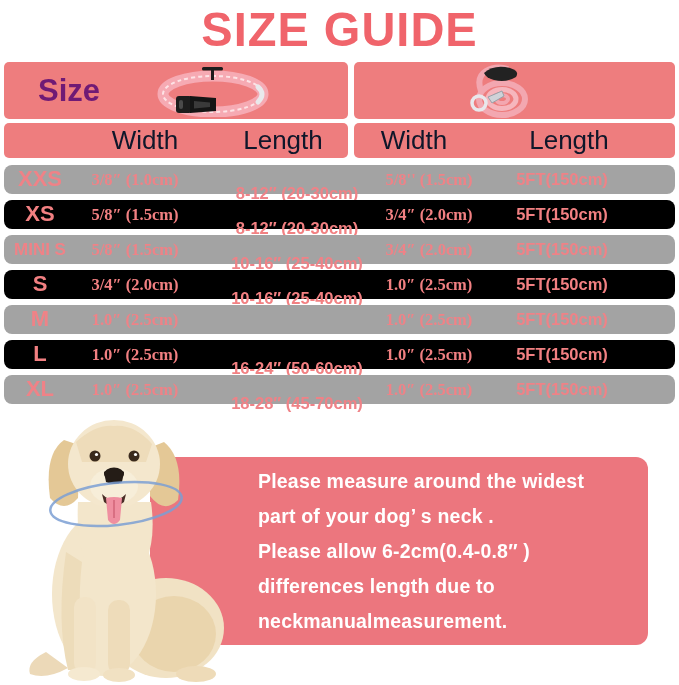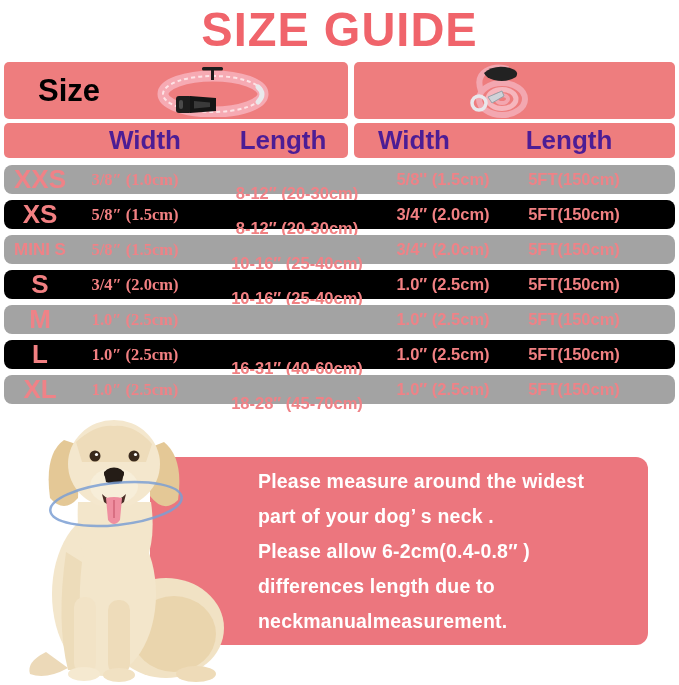--- a/index.html
+++ b/index.html
@@ -12,41 +12,41 @@
          transform:scaleY(1.04);}
 
   
   .hblock{position:absolute;background:#ee7d7e;border-radius:5px;}
   .hb-tl{left:4px;top:62px;width:344px;height:57px;}
   .hb-tr{left:354px;top:62px;width:321px;height:57px;}
   .hb-bl{left:4px;top:123px;width:344px;height:35px;}
   .hb-br{left:354px;top:123px;width:321px;height:35px;}
 
   .size-label{position:absolute;left:34px;top:50%;transform:translateY(-50%);
-              color:#000000;font-size:31px;font-weight:700;}
+              color:#701a75;font-size:31px;font-weight:700;}
   .col-head{position:absolute;top:50%;transform:translate(-50%,-52%);
-            color:#4c1d95;font-size:26px;font-weight:700;white-space:nowrap;}
+            color:#0f172a;font-size:26px;font-weight:400;white-space:nowrap;}
   .wh-l1{left:141px;} .wh-l2{left:279px;}
   .wh-r1{left:60px;}  .wh-r2{left:215px;}
 
   .collar-art{position:absolute;left:150px;top:3px;width:118px;height:52px;}
   .leash-art{position:absolute;left:92px;top:1px;width:96px;height:56px;}
 
   
   .row{position:absolute;left:4px;width:671px;height:29px;border-radius:8px;}
   .row.dark{background:#a3a3a3;}
   .row.light{background:#000000;}
   .cell{position:absolute;top:50%;transform:translateY(-52%);text-align:center;
         color:#f28082;font-weight:600;font-size:16.5px;white-space:nowrap;}
   .row.dark .cell{color:#ef8287;}
-  .c-size{left:0;width:72px;font-size:26px;font-weight:700;}
+  .c-size{left:0;width:72px;font-size:22px;font-weight:700;}
   .c-cw{left:66px;width:130px;font-family:Liberation Serif, serif;}
   .c-cl{left:202px;width:182px;margin-top:14px;}
-  .c-lw{left:376px;width:126px;}
-  .c-ll{left:500px;width:140px;}
+  .c-lw{left:362px;width:126px;font-family:Liberation Serif, serif;}
+  .c-ll{left:488px;width:140px;}
 
   
   .note-box{position:absolute;left:150px;top:457px;width:498px;height:188px;
             background:#ec767e;border-radius:12px;z-index:1;}
   .note-line{position:absolute;left:108px;color:#fff;font-size:19.5px;
              font-weight:600;white-space:nowrap;letter-spacing:.2px;}
   .nl-1{top:13px;} .nl-2{top:48px;} .nl-3{top:83px;} .nl-4{top:118px;} .nl-5{top:153px;}
 
   
   .dog-art{position:absolute;left:16px;top:402px;width:218px;height:283px;z-index:2;}
@@ -124,21 +124,21 @@
   </div>
   <div class="row dark" style="top:305px">
     <span class="cell c-size">M</span>
     <span class="cell c-cw">1.0″ (2.5cm)</span>
     <span class="cell c-lw">1.0″ (2.5cm)</span>
     <span class="cell c-ll">5FT(150cm)</span>
   </div>
   <div class="row light" style="top:340px">
     <span class="cell c-size">L</span>
     <span class="cell c-cw">1.0″ (2.5cm)</span>
-    <span class="cell c-cl">16-31″ (40-60cm)</span>
+    <span class="cell c-cl">16-24″ (50-60cm)</span>
     <span class="cell c-lw">1.0″ (2.5cm)</span>
     <span class="cell c-ll">5FT(150cm)</span>
   </div>
   <div class="row dark" style="top:375px">
     <span class="cell c-size">XL</span>
     <span class="cell c-cw">1.0″ (2.5cm)</span>
     <span class="cell c-cl">18-28″ (45-70cm)</span>
     <span class="cell c-lw">1.0″ (2.5cm)</span>
     <span class="cell c-ll">5FT(150cm)</span>
   </div>

